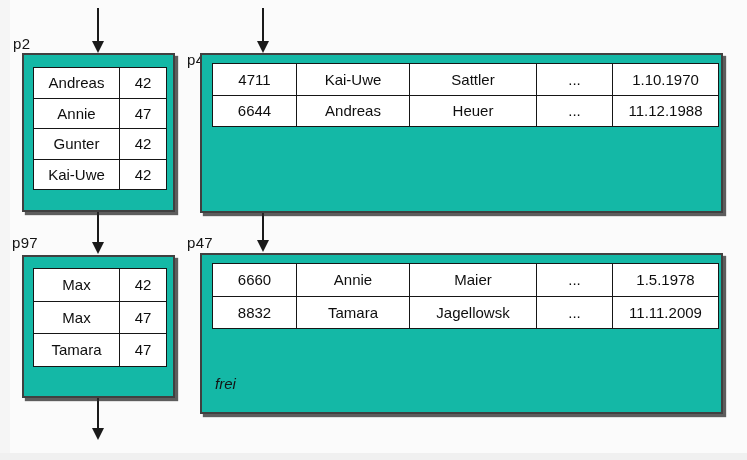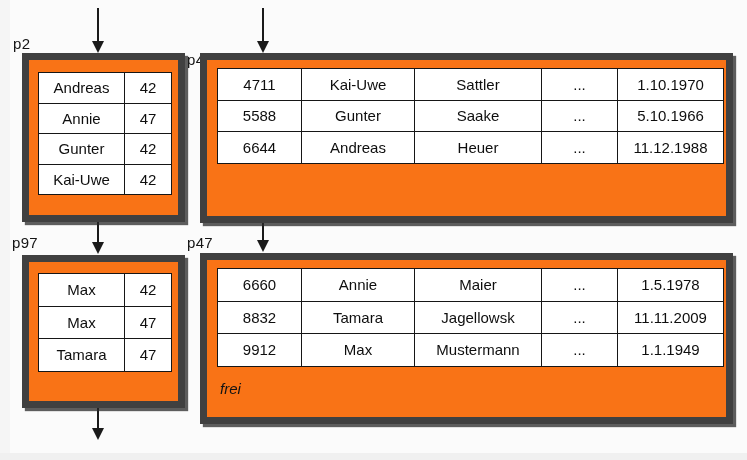--- a/index.html
+++ b/index.html
@@ -19,22 +19,22 @@
     background: #f5f5f5;
   }
   .edge-bottom {
     position: absolute; left: 0; top: 453px; width: 747px; height: 7px;
     background: #f0f0f0;
   }
 
   
   .page-box {
     position: absolute;
-    background: #f97316;
-    border: 7px solid #404040;
+    background: #14b8a6;
+    border: 2px solid #404040;
     box-shadow: 3px 3px 1px rgba(40,40,40,0.75);
   }
   .box-p2  { left: 22px;  top: 53px;  width: 149px; height: 155px; }
   .box-p42 { left: 200px; top: 53px;  width: 519px; height: 156px; }
   .box-p97 { left: 22px;  top: 255px; width: 149px; height: 139px; }
   .box-p47 { left: 200px; top: 253px; width: 519px; height: 157px; }
 
   .page-label {
     position: absolute;
     font-size: 15px;
@@ -168,27 +168,20 @@
     <table class="rec tbl-p42">
       <tbody>
       <tr>
         <td class="c-id">4711</td>
         <td class="c-first">Kai-Uwe</td>
         <td class="c-last">Sattler</td>
         <td class="c-dots">...</td>
         <td class="c-date">1.10.1970</td>
       </tr>
       <tr>
-        <td class="c-id">5588</td>
-        <td class="c-first">Gunter</td>
-        <td class="c-last">Saake</td>
-        <td class="c-dots">...</td>
-        <td class="c-date">5.10.1966</td>
-      </tr>
-      <tr>
         <td class="c-id">6644</td>
         <td class="c-first">Andreas</td>
         <td class="c-last">Heuer</td>
         <td class="c-dots">...</td>
         <td class="c-date">11.12.1988</td>
       </tr>
     </tbody>
       </table>
   </div>
 
@@ -221,25 +214,18 @@
         <td class="c-dots">...</td>
         <td class="c-date">1.5.1978</td>
       </tr>
       <tr>
         <td class="c-id">8832</td>
         <td class="c-first">Tamara</td>
         <td class="c-last">Jagellowsk</td>
         <td class="c-dots">...</td>
         <td class="c-date">11.11.2009</td>
       </tr>
-      <tr>
-        <td class="c-id">9912</td>
-        <td class="c-first">Max</td>
-        <td class="c-last">Mustermann</td>
-        <td class="c-dots">...</td>
-        <td class="c-date">1.1.1949</td>
-      </tr>
     </tbody>
       </table>
     <div class="free-label">frei</div>
   </div>
 
 </div>
 
 </body></html>

